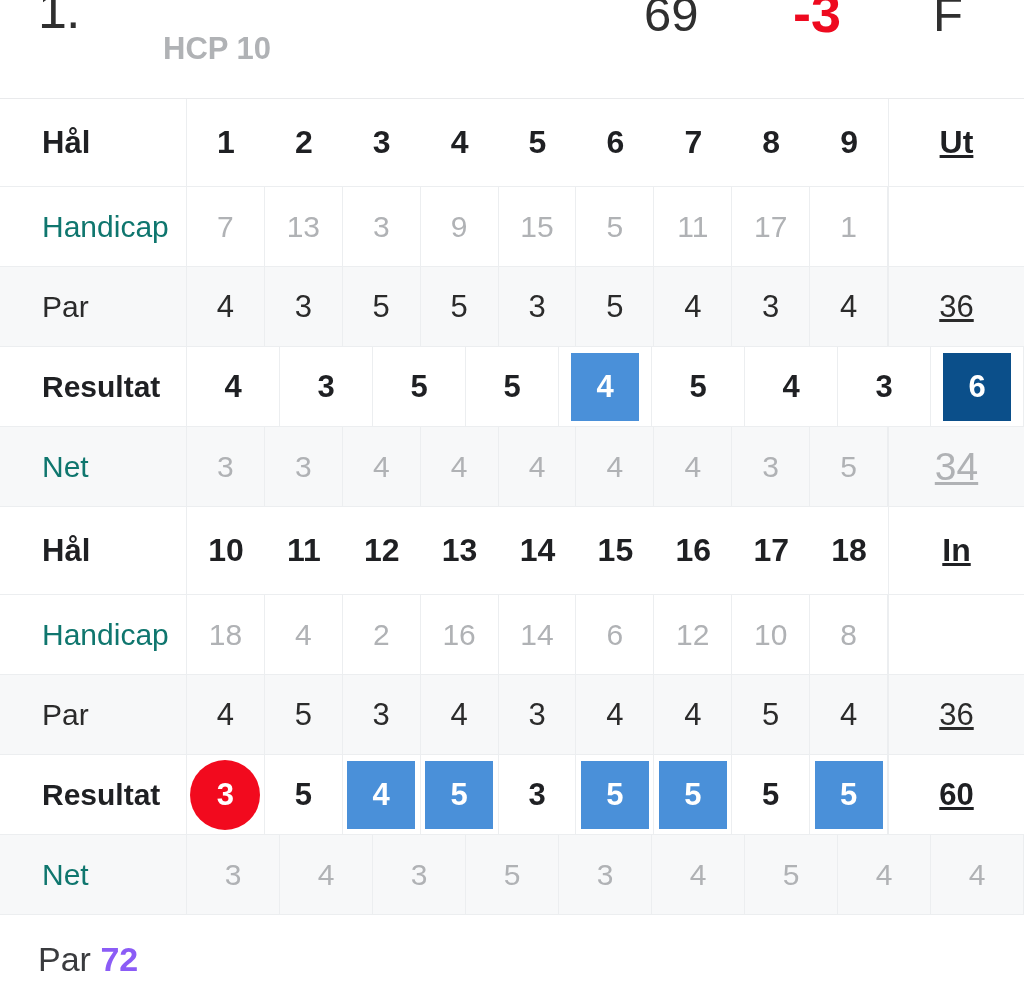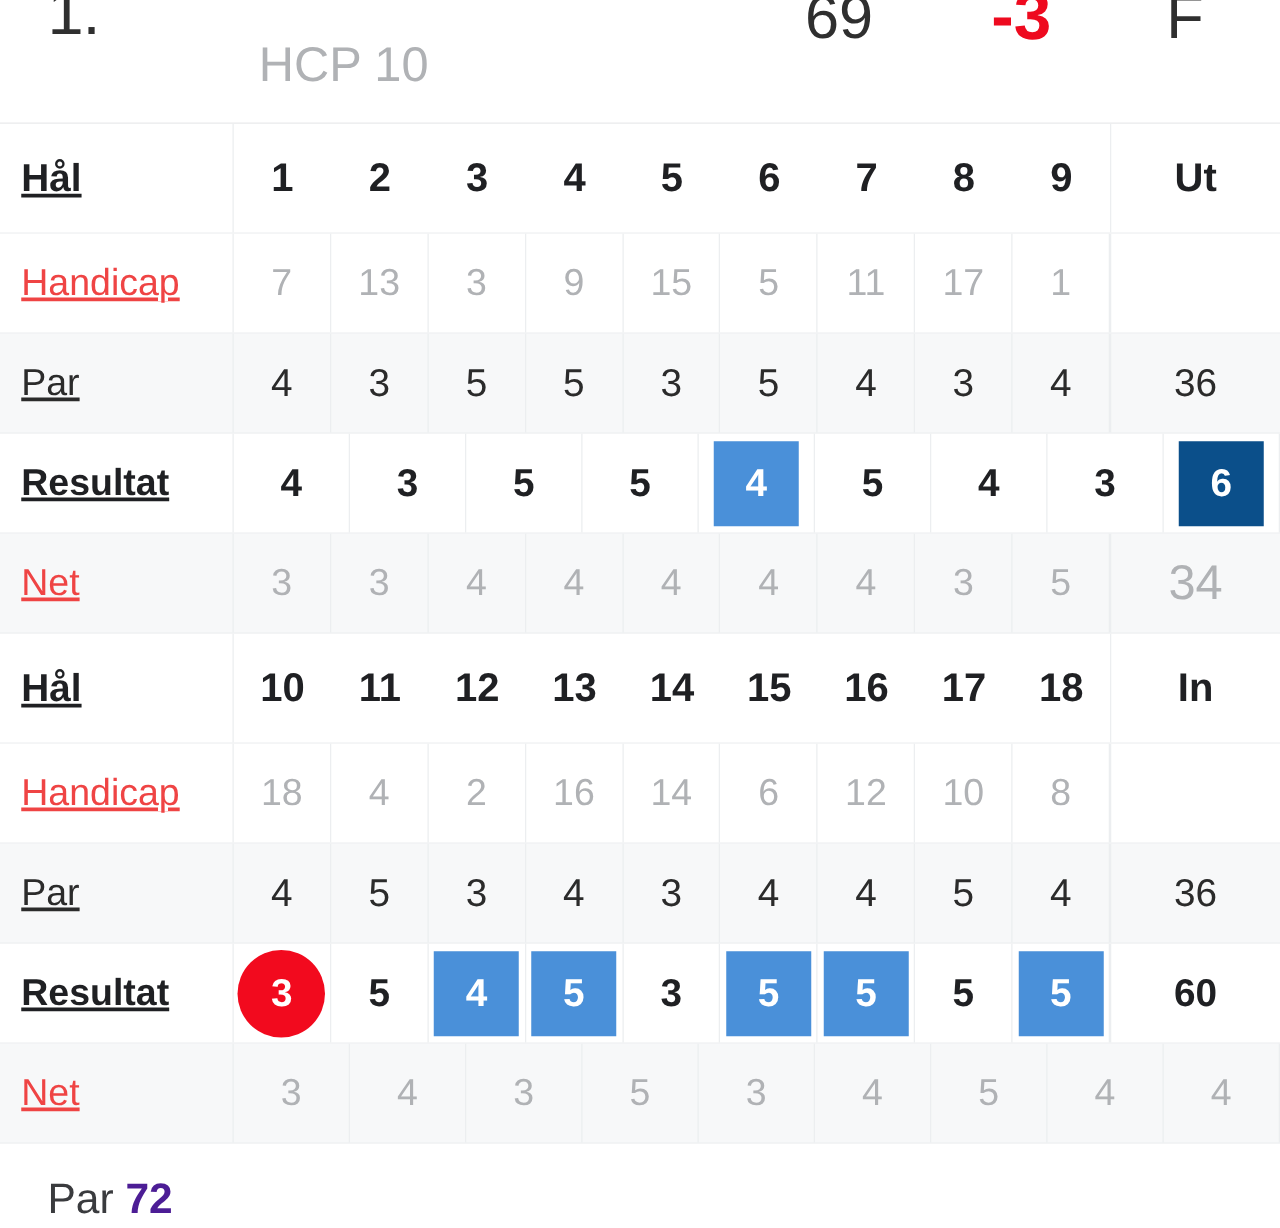--- a/index.html
+++ b/index.html
@@ -38,25 +38,24 @@
     font-size: 52px;
     line-height: 1;
     font-weight: 400;
     color: #2f2f2f;
     letter-spacing: -1px;
   }
   .ph-hcp {
     position: absolute;
     left: 163px;
     top: 33px;
-    font-size: 39px;
+    font-size: 31px;
     line-height: 1;
-    font-weight: 400;
+    font-weight: 700;
     color: #b0b2b5;
-    margin-left: 44px;
   }
   .ph-gross {
     position: absolute;
     left: 644px;
     top: -10px;
     font-size: 49px;
     line-height: 1;
     font-weight: 400;
     color: #2f2f2f;
   }
@@ -97,28 +96,27 @@
     background: #ffffff;
   }
   .row.shaded { background: #f7f8f9; }
   .row.hole-row { height: 87px; }
 
   .cell-label {
     width: 187px;
     flex: 0 0 187px;
     display: flex;
     align-items: center;
-    padding-left: 17px;
+    padding-left: 42px;
     box-sizing: border-box;
     border-right: 1px solid #eceef0;
     font-size: 30px;
-    text-decoration: underline;
   }
   .cell-label.head { font-weight: 700; color: #1f2023; font-size: 31px; }
-  .cell-label.muted { color: #ef4444; font-weight: 400; }
+  .cell-label.muted { color: #0f766e; font-weight: 400; }
   .cell-label.bold { font-weight: 700; color: #1f2023; }
   .cell-label.plain { font-weight: 400; color: #2b2b2b; }
 
   .cells {
     flex: 1 1 auto;
     display: flex;
   }
   .cell {
     flex: 1 1 0;
     display: flex;
@@ -137,20 +135,21 @@
 
   .cell-total {
     width: 136px;
     flex: 0 0 136px;
     display: flex;
     align-items: center;
     justify-content: center;
     border-left: 1px solid #eceef0;
     font-size: 31px;
     box-sizing: border-box;
+    text-decoration: underline;
   }
   .cell-total.head { font-weight: 700; color: #1f2023; font-size: 32px; }
   .cell-total.muted { color: #b0b2b5; font-weight: 400; font-size: 39px; text-align: right; }
   .cell-total.plain { color: #2b2b2b; font-weight: 400; text-align: right; }
   .cell-total.bold { color: #1f2023; font-weight: 700; }
 
   
   .marker {
     display: flex;
     align-items: center;
@@ -192,21 +191,21 @@
     padding: 0 38px;
     box-sizing: border-box;
     background: #ffffff;
   }
   .sum-item {
     font-size: 34px;
     color: #3a3b3e;
     font-weight: 400;
     white-space: nowrap;
   }
-  .sum-item .v { font-weight: 700; color: #4c1d95; }
+  .sum-item .v { font-weight: 700; color: #8b5cf6; }
   .sum-par { flex: 0 0 auto; }
   .sum-res { flex: 1 1 auto; text-align: center; }
   .sum-pos { flex: 0 0 auto; }
 </style>
 </head>
 <body>
 
 <div class="scorecard">
 
   <div class="player-header">

